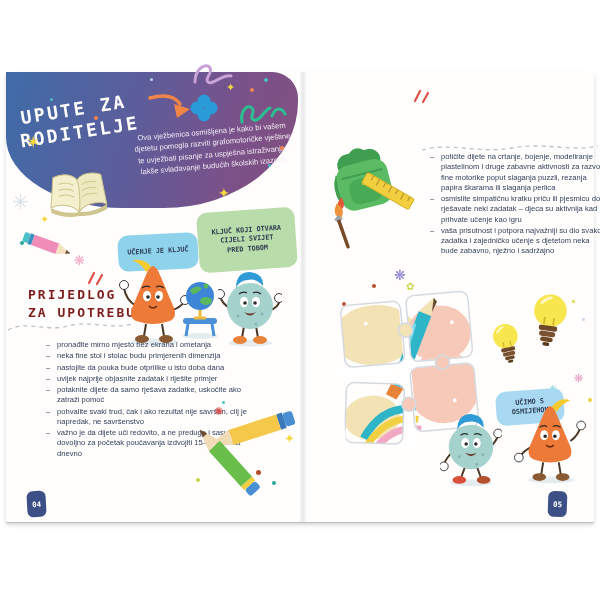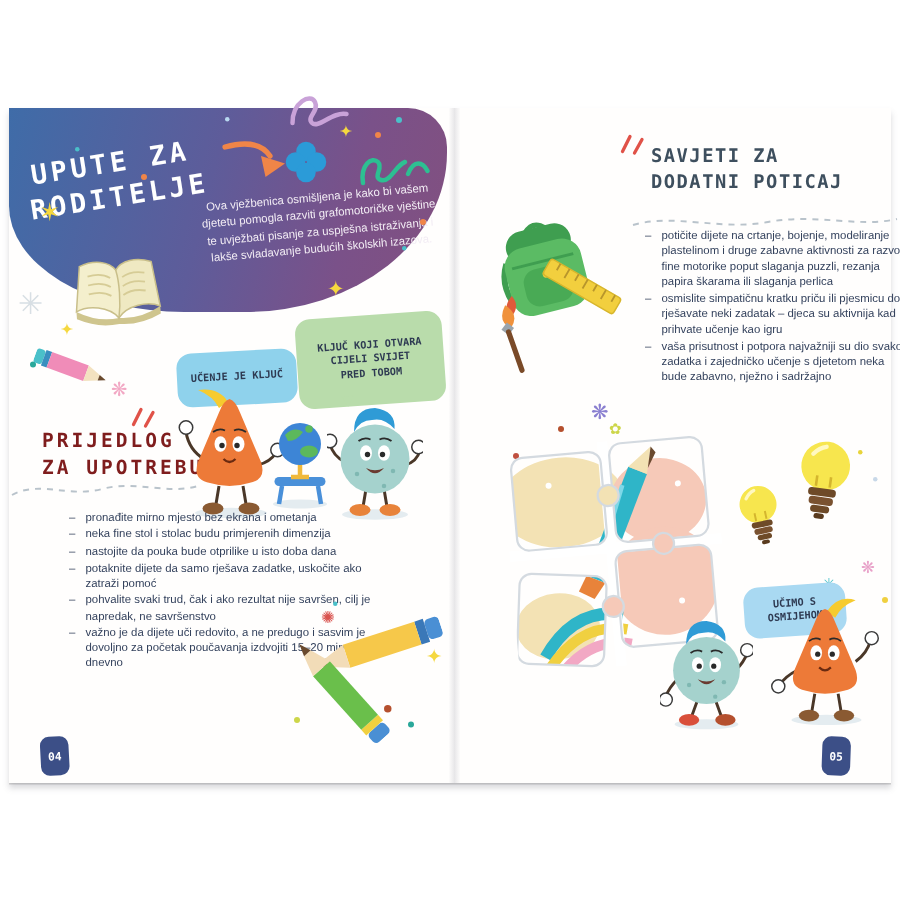--- a/index.html
+++ b/index.html
@@ -168,20 +168,21 @@
       <circle cx="27" cy="39" r="1.8" fill="#2a2a2a"></circle>
           <circle cx="37" cy="39" r="1.8" fill="#2a2a2a"></circle>
       <path d="M21 30 Q25 27 29 29 M35 29 Q39 27 43 30" stroke="#2a2a2a" stroke-width="1.2" fill="none"></path>
       <path d="M26 48 Q32 55 38 48 Q32 51 26 48 Z" fill="#6a3a30"></path>
     </svg>
 
     <ul class="list" style="position:absolute;left:40px;top:268px;width:254px;">
       <li>pronađite mirno mjesto bez ekrana i ometanja</li>
       <li>neka fine stol i stolac budu primjerenih dimenzija</li>
       <li>nastojite da pouka bude otprilike u isto doba dana</li>
+      <li>uvijek najprije objasnite zadatak i riješite primjer</li>
       <li style="width:190px;">potaknite dijete da samo rješava zadatke, uskočite ako zatraži pomoć</li>
       <li style="width:215px;">pohvalite svaki trud, čak i ako rezultat nije savršen, cilj je napredak, ne savršenstvo</li>
       <li style="width:200px;">važno je da dijete uči redovito, a ne predugo i sasvim je dovoljno za početak poučavanja izdvojiti 15–20 minuta dnevno</li>
     </ul>
 
     <svg class="abs" style="left:200px;top:348px;width:90px;height:22px;transform:rotate(162deg);" viewBox="0 0 90 22">
       <rect x="0" y="4" width="10" height="14" rx="3" fill="#4a8fd4"></rect>
           <rect x="10" y="3" width="6" height="16" fill="#3a78b8"></rect>
       <rect x="16" y="3" width="50" height="16" fill="#f6c84a"></rect>
       <polygon points="66,3 66,19 80,14 80,8" fill="#f2dcb8"></polygon>
@@ -204,24 +205,20 @@
     <div class="badge" style="left:21px;top:419px;transform:rotate(-3deg);">
       <span>04</span>
     </div>
   </div>
 
   <div class="abs" style="left:294px;top:0;width:294px;height:450px;">
 
     <svg class="abs" style="left:112px;top:16px;width:18px;height:16px;" viewBox="0 0 18 16">
       <path d="M3 13 L8 3 M11 14 L16 5" stroke="#e05248" stroke-width="2.2" stroke-linecap="round"></path>
     </svg>
-    <div class="abs heading right" style="left:134px;top:24px;">
-      <div>SAVJETI ZA</div>
-      <div>DODATNI POTICAJ</div>
-    </div>
     <svg class="abs" style="left:120px;top:66px;width:180px;height:20px;" viewBox="0 0 180 20">
       <path d="M2 12 C30 4 60 16 92 10 C124 4 152 14 178 8" stroke="#b9c3cb" stroke-width="1.3" fill="none" stroke-dasharray="4 4"></path>
     </svg>
 
     <svg class="abs" style="left:32px;top:74px;width:62px;height:66px;transform:rotate(-14deg);" viewBox="0 0 62 66">
       <path d="M24 7 Q31 0 38 7" stroke="#3f9e50" stroke-width="3.5" fill="none"></path>
       <rect x="9" y="5" width="44" height="22" rx="11" fill="#3f9e50"></rect>
       <path d="M7 24 Q0 36 5 50" stroke="#3f9e50" stroke-width="4" fill="none"></path>
       <rect x="5" y="16" width="52" height="46" rx="13" fill="#5bbb64"></rect>
       <rect x="15" y="32" width="32" height="25" rx="9" fill="#49aa55"></rect>

